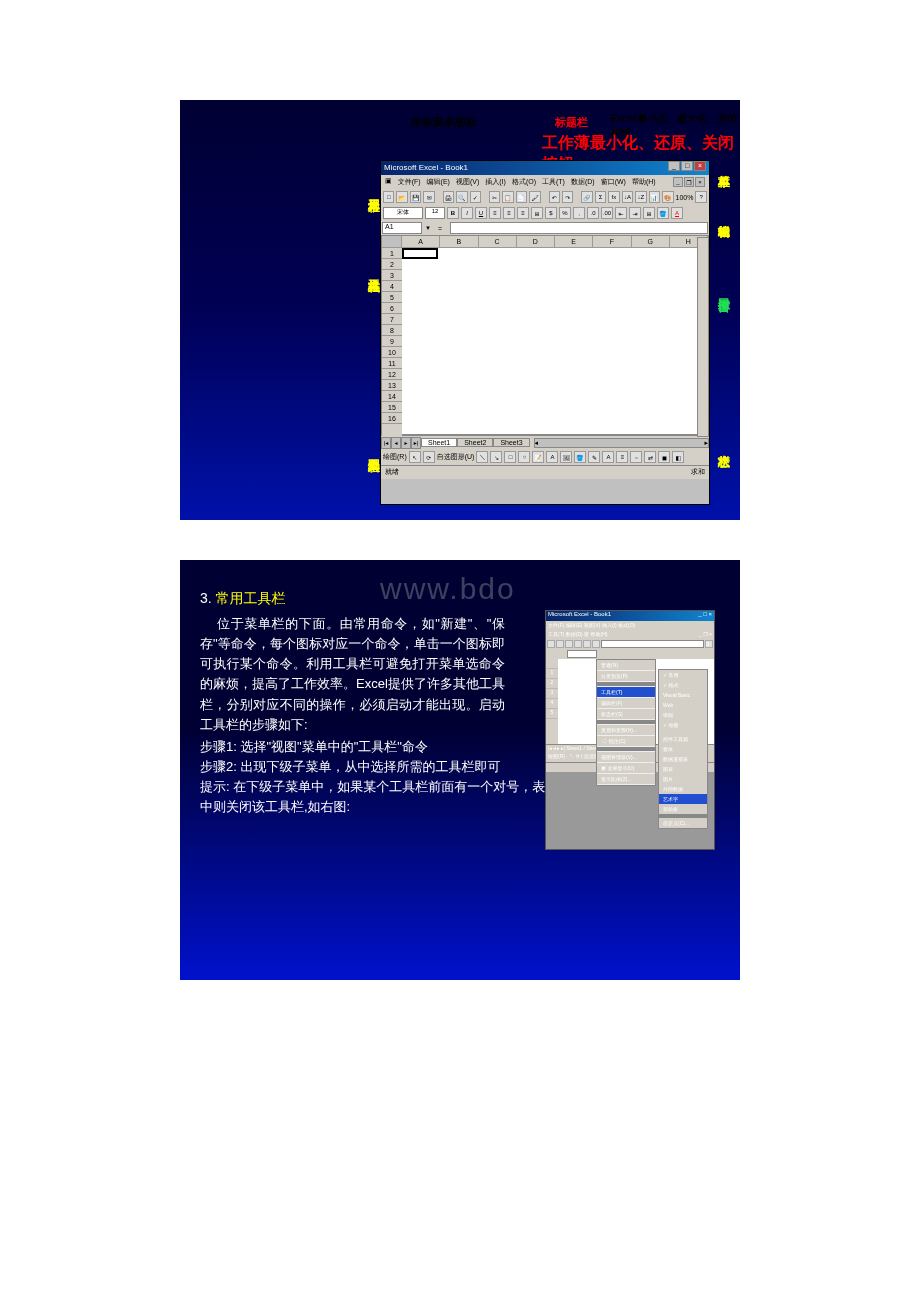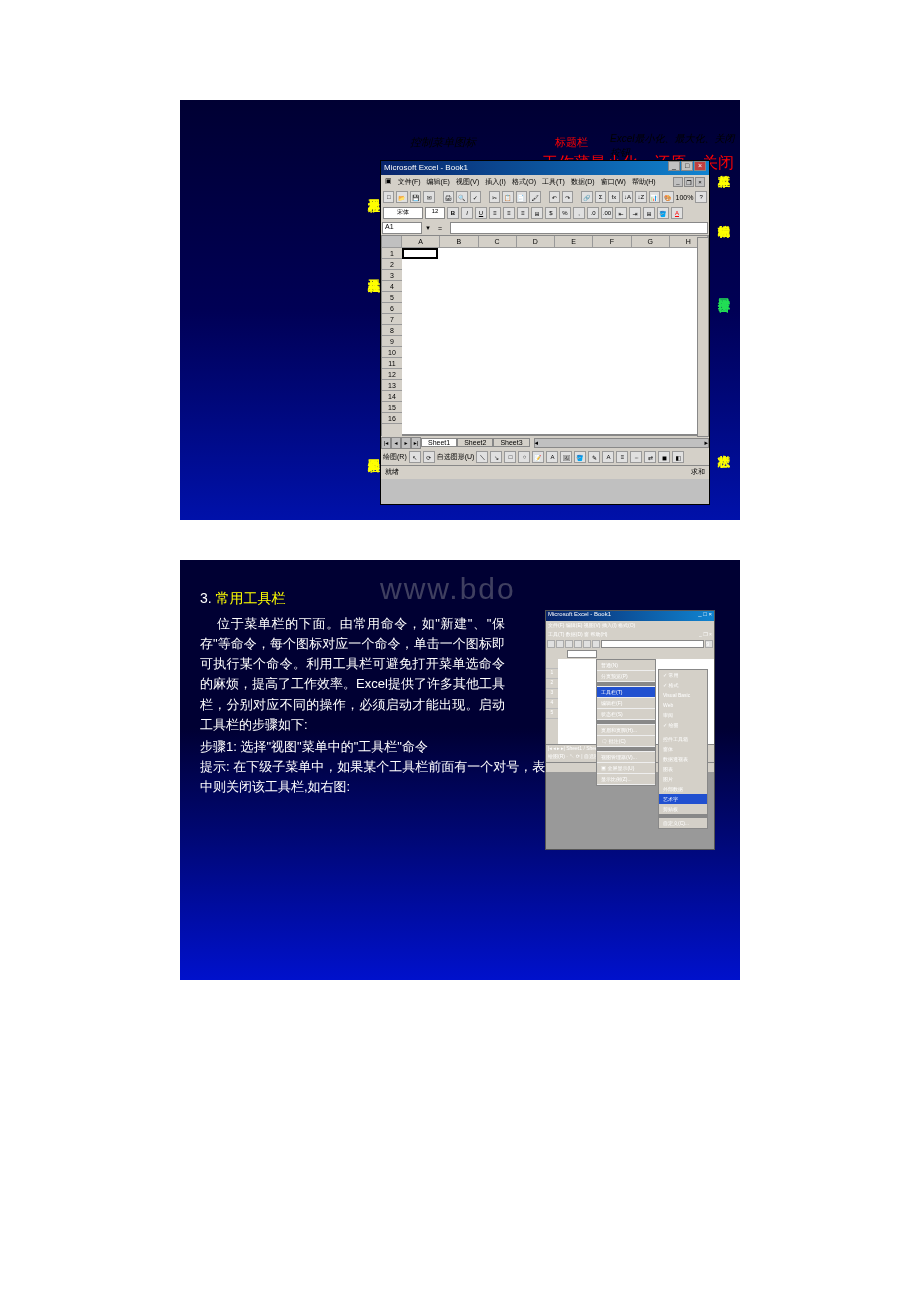--- a/index.html
+++ b/index.html
@@ -70,21 +70,21 @@
     .tabs-row { height: 14px; background: #d4d0c8; display: flex; align-items: center; font-size: 7px; border-top: 1px solid #888; }
     .tabnav { display: flex; gap: 0; }
     .tabnav span { width: 10px; height: 12px; background: #c0c0c0; border: 1px solid #888; font-size: 6px; display:inline-flex; align-items:center; justify-content:center; }
     .tab { padding: 0 6px; background: #fff; border: 1px solid #888; }
     .tab.inactive { background: #d4d0c8; }
     .hscroll { flex: 1; margin-left: 4px; height: 10px; background: #c0c0c0; border: 1px solid #888; }
     .drawbar { height: 16px; background: #d4d0c8; display: flex; gap: 2px; padding: 2px; align-items: center; font-size: 7px; }
     .statusbar { height: 14px; background: #d4d0c8; border-top: 1px solid #888; font-size: 7px; padding: 1px 4px; display:flex; justify-content:space-between; }
     
     
-    .ann { position: absolute; font-size: 11px; font-weight: normal; color: #f00; margin-top: 20px; }
+    .ann { position: absolute; font-size: 11px; font-weight: bold; color: #f00; }
     .big-green { position: absolute; font-size: 34px; font-weight: bold; color: #22dd55; left: 320px; top: 222px; }
     .watermark { position: absolute; font-size: 28px; color: rgba(220,220,220,0.25); left: 320px; top: 20px; letter-spacing: 4px; }
     .side-label { position: absolute; color: #ffff00; font-size: 12px; font-weight: bold; writing-mode: vertical-rl; }
     
     
     .slide2 {
       margin: 20px auto 100px;
       width: 560px;
       height: 420px;
       background: linear-gradient(180deg, #000033 0%, #000033 40%, #0011cc 100%);
@@ -327,20 +327,21 @@
   <div class="watermark2">www.bdo</div>
   <div class="heading">
     <span>3.</span>
     <span class="title-term">常用工具栏</span>
   </div>
   <div class="body-text">
     &nbsp;&nbsp;&nbsp;&nbsp;<span>位于菜单栏的下面。由常用命令，如"新建"、"保存"等命令，每个图标对应一个命令，单击一个图标即可执行某个命令。利用工具栏可避免打开菜单选命令的麻烦，提高了工作效率。Excel提供了许多其他工具栏，分别对应不同的操作，必须启动才能出现。启动工具栏的步骤如下:</span>
   </div>
   <div class="steps">
     <div>步骤1: 选择"视图"菜单中的"工具栏"命令</div>
+    <div>步骤2: 出现下级子菜单，从中选择所需的工具栏即可</div>
     <div> 提示: 在下级子菜单中，如果某个工具栏前面有一个对号，表示该工具栏已经启动，再次选中则关闭该工具栏,如右图:</div>
   </div>
 
   <div class="slide2-img">
     <div class="s2-title">
       <span>Microsoft Excel - Book1</span>
       <span>_ □ ×</span>
     </div>
     <div class="s2-menu">
       <span>文件(F) 编辑(E) 视图(V) 插入(I) 格式(O)</span>

